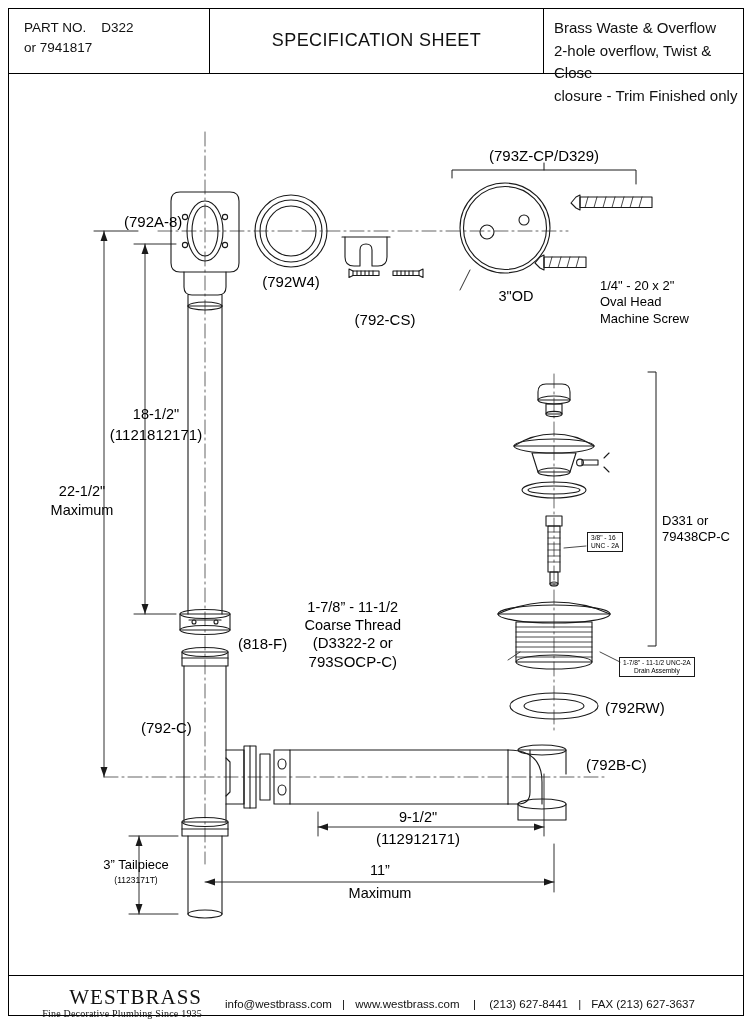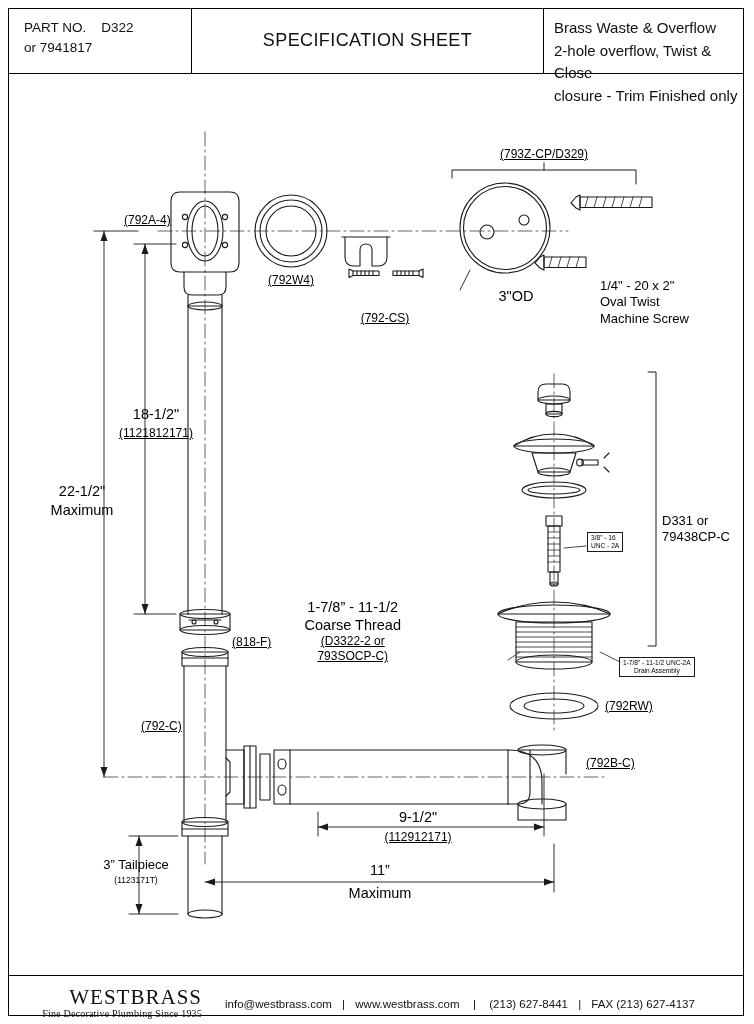--- a/index.html
+++ b/index.html
@@ -29,21 +29,21 @@
   
   .titlebar {
     position: absolute;
     left: 8px; top: 8px;
     width: 736px; height: 66px;
     box-sizing: border-box;
     border-bottom: 1px solid #000;
     display: flex;
   }
   .tb-left {
-    width: 184px;
+    width: 202px;
     box-sizing: border-box;
     border-right: 1px solid #000;
     padding: 10px 0 0 16px;
     font-size: 13.5px;
     line-height: 1.45;
   }
   .tb-mid {
     flex: 1;
     box-sizing: border-box;
     border-right: 1px solid #000;
@@ -104,21 +104,21 @@
   
   .lbl {
     position: absolute;
     font-family: "Liberation Sans", sans-serif;
     color: #000;
     white-space: nowrap;
   }
   .lbl.c { text-align: center; transform: translateX(-50%); }
   .s15 { font-size: 14.5px; }
   .s13 { font-size: 13px; }
-  .s11 { font-size: 12px; text-decoration: underline; }
+  .s11 { font-size: 15px; }
   .s9  { font-size: 8.5px; }
   .s7  { font-size: 6.6px; }
   .lh { line-height: 1.25; }
 </style>
 </head>
 <body>
 
 <div class="page">
 
   <div class="frame"></div>
@@ -389,39 +389,39 @@
           <line x1="197" y1="808" x2="546" y2="808"></line>
           <path d="M197 808 L207 804.5 L207 811.5 Z" fill="#1a1a1a" stroke="none"></path>
           <path d="M546 808 L536 804.5 L536 811.5 Z" fill="#1a1a1a" stroke="none"></path>
           <line x1="546" y1="770" x2="546" y2="818"></line>
 
           <line x1="462" y1="196" x2="452" y2="216"></line>
         </g>
       </g>
     </svg>
 
-    <div class="lbl s11" style="left:116px; top:139px;">(792A-4)</div>
+    <div class="lbl s11" style="left:116px; top:139px;">(792A-8)</div>
     <div class="lbl s11 c" style="left:283px; top:199px;">(792W4)</div>
     <div class="lbl s11 c" style="left:377px; top:237px;">(792-CS)</div>
     <div class="lbl s11 c" style="left:536px; top:73px;">(793Z-CP/D329)</div>
     <div class="lbl s15 c" style="left:508px; top:214px;">3"OD</div>
 
     <div class="lbl s13 lh" style="left:592px; top:204px;">
       <div>1/4" - 20 x 2"</div>
-      <div>Oval Twist</div>
+      <div>Oval Head</div>
       <div>Machine Screw</div>
     </div>
 
     <div class="lbl s15 c" style="left:148px; top:332px;">18-1/2"</div>
     <div class="lbl s11 c" style="left:148px; top:352px;">(1121812171)</div>
 
     <div class="lbl s15 c" style="left:74px; top:409px;">22-1/2"</div>
     <div class="lbl s15 c" style="left:74px; top:428px;">Maximum</div>
 
-    <div class="lbl s11" style="left:224px; top:561px;">(818-F)</div>
+    <div class="lbl s11" style="left:230px; top:561px;">(818-F)</div>
     <div class="lbl s11" style="left:133px; top:645px;">(792-C)</div>
 
     <div class="lbl s13 c" style="left:128px; top:783px;">3” Tailpiece</div>
     <div class="lbl s9 c" style="left:128px; top:801px;">(1123171T)</div>
 
     <div class="lbl s15 c" style="left:410px; top:735px;">9-1/2"</div>
     <div class="lbl s11 c" style="left:410px; top:756px;">(112912171)</div>
 
     <div class="lbl s15 c" style="left:372px; top:788px;">11”</div>
     <div class="lbl s15 c" style="left:372px; top:811px;">Maximum</div>
@@ -457,16 +457,16 @@
     <div class="name">WESTBRASS</div>
     <div class="tag">Fine Decorative Plumbing Since 1935</div>
   </div>
   <div class="contact">
     <span>info@westbrass.com</span>
     <span class="sep">|</span>
     <span>www.westbrass.com</span>
     <span class="sep">&nbsp;|&nbsp;</span>
     <span>(213) 627-8441</span>
     <span class="sep">|</span>
-    <span>FAX (213) 627-4137</span>
+    <span>FAX (213) 627-3637</span>
   </div>
 
 </div>
 
 </body></html>

